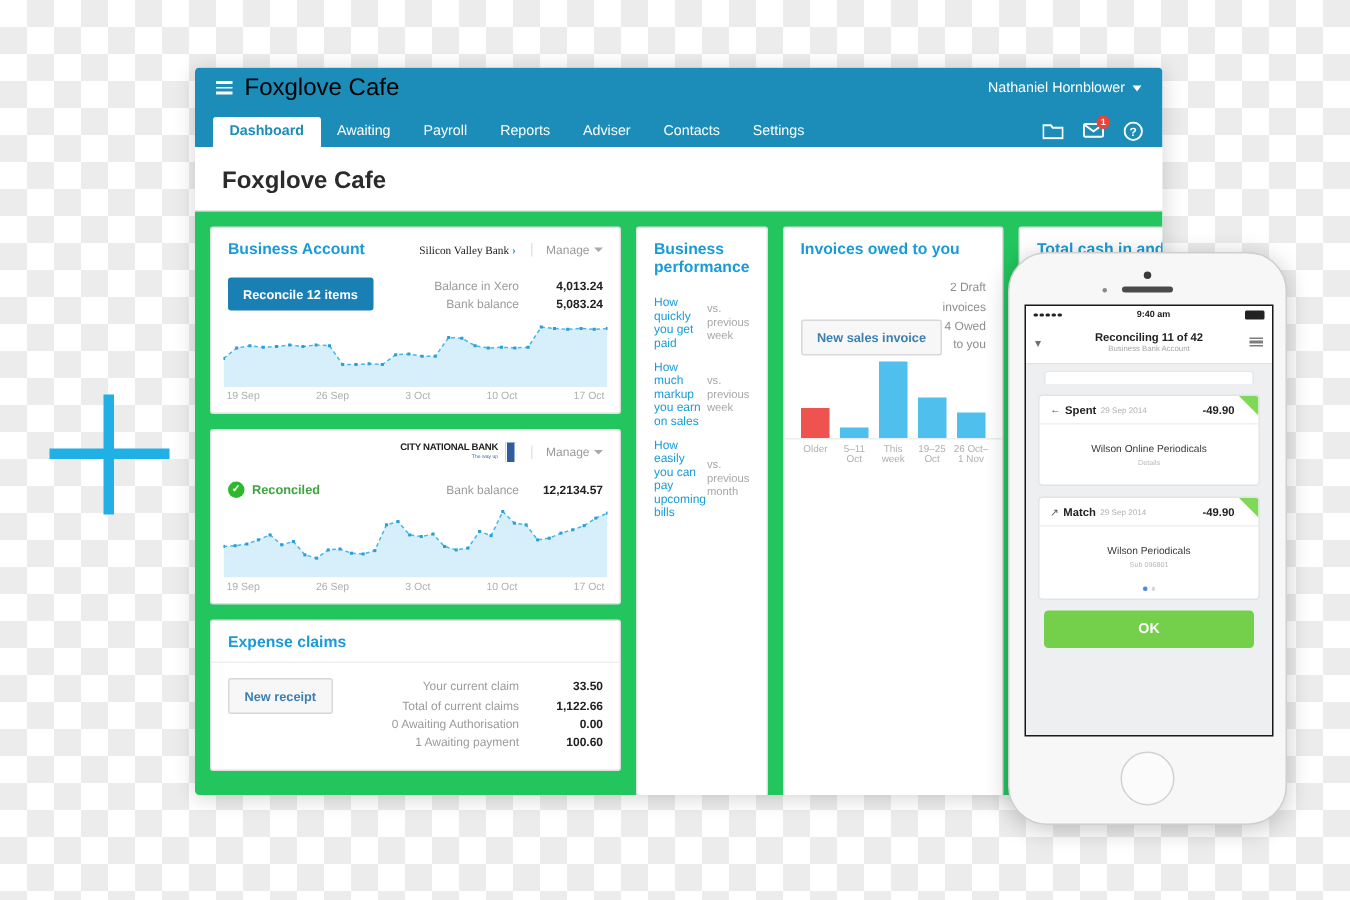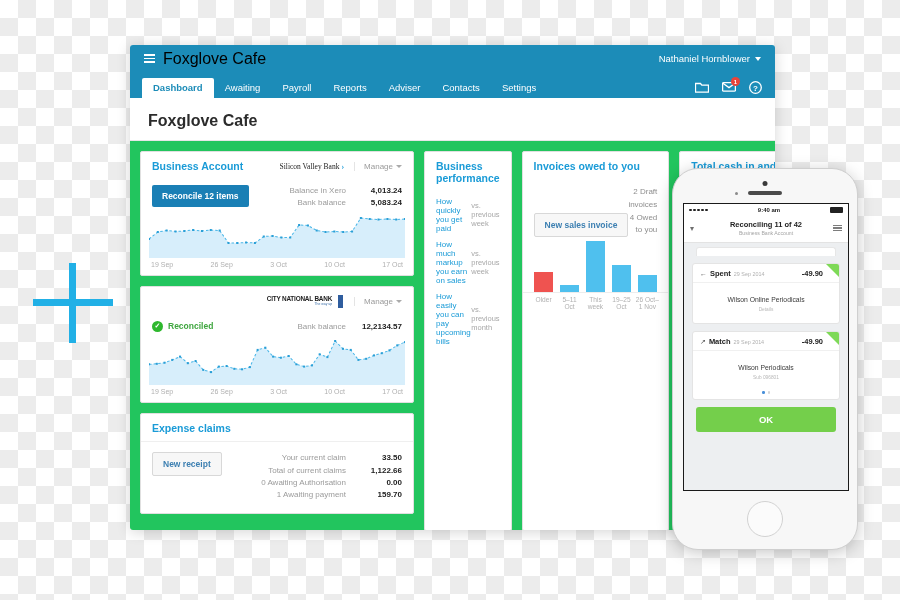--- a/index.html
+++ b/index.html
@@ -413,21 +413,21 @@
             <div class="bal-row">
               <span class="bal-lbl">Total of current claims</span>
               <span class="bal-val">1,122.66</span>
             </div>
             <div class="bal-row">
               <span class="bal-lbl">0 Awaiting Authorisation</span>
               <span class="bal-val">0.00</span>
             </div>
             <div class="bal-row">
               <span class="bal-lbl">1 Awaiting payment</span>
-              <span class="bal-val">159.70</span>
+              <span class="bal-val">100.60</span>
             </div>
           </div>
         </div>
       </div>
     </div>
 
     <div class="col-right">
 
       <div class="card">
         <div class="card-head">

